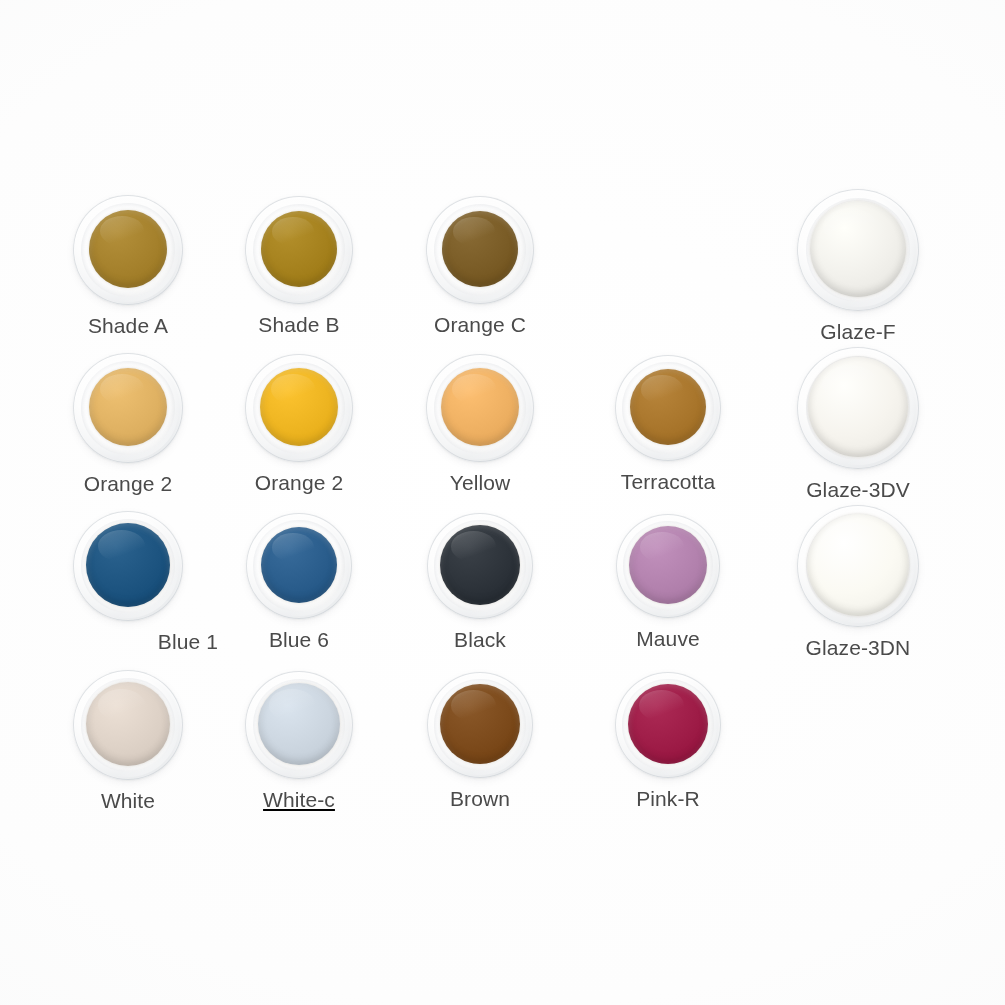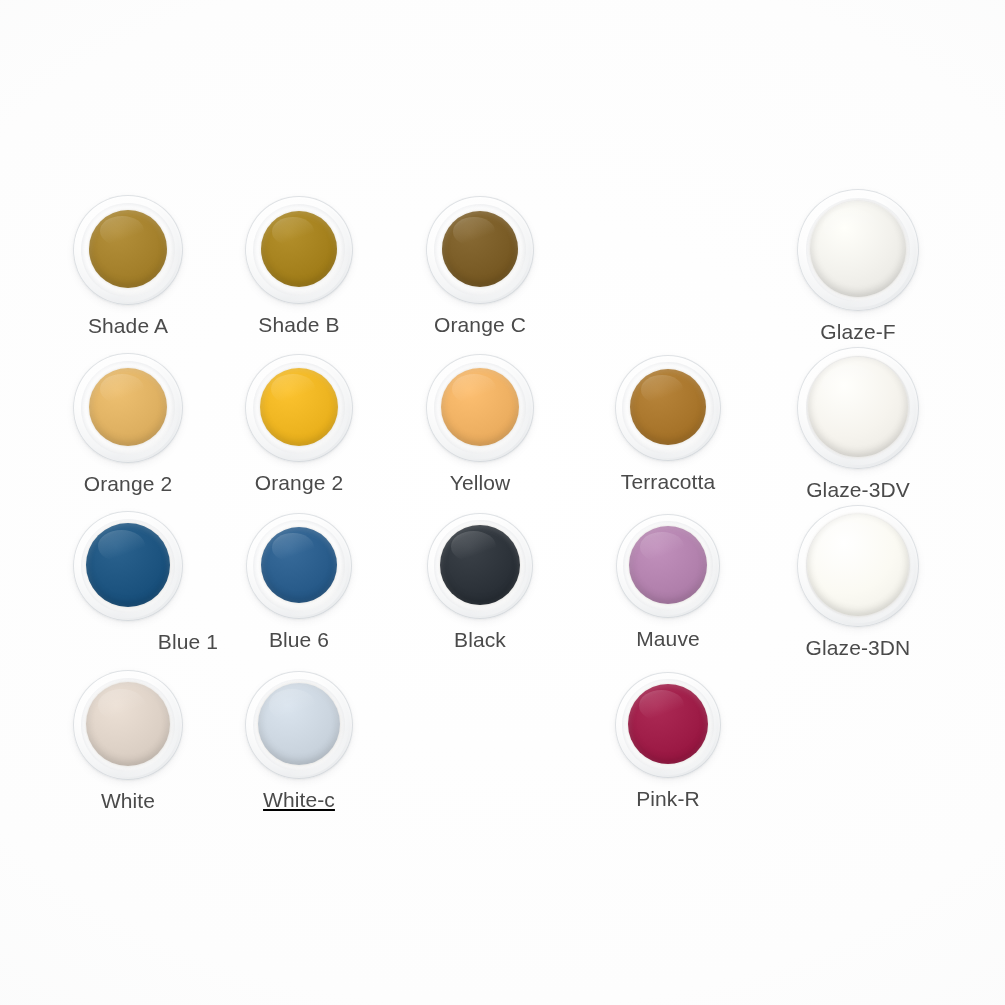--- a/index.html
+++ b/index.html
@@ -265,20 +265,28 @@
         <div class="label">White</div>
       </div>
       <div class="cell" style="left: 209px; top: 671px; width: 180px; text-decoration: underline;">
         <div class="dish" style="width: 108px; height: 108px;">
           <div class="paste" style="width: 82px; height: 82px; background: radial-gradient(circle at 36% 28%, rgb(218, 228, 238) 0%, rgb(204, 214, 224) 52%, rgb(190, 200, 210) 100%);">
             <span class="gloss"></span>
           </div>
         </div>
         <div class="label">White-c</div>
       </div>
+      <div class="cell" style="left: 390px; top: 672px; width: 180px;">
+        <div class="dish" style="width: 106px; height: 106px;">
+          <div class="paste" style="width: 80px; height: 80px; background: radial-gradient(circle at 36% 28%, rgb(138, 88, 41) 0%, rgb(124, 74, 27) 52%, rgb(110, 60, 13) 100%);">
+            <span class="gloss"></span>
+          </div>
+        </div>
+        <div class="label">Brown</div>
+      </div>
       <div class="cell" style="left: 578px; top: 672px; width: 180px;">
         <div class="dish" style="width: 106px; height: 106px;">
           <div class="paste" style="width: 80px; height: 80px; background: radial-gradient(circle at 36% 28%, rgb(172, 42, 85) 0%, rgb(158, 28, 71) 52%, rgb(144, 14, 57) 100%);">
             <span class="gloss"></span>
           </div>
         </div>
         <div class="label">Pink-R</div>
       </div>
     </div>
 </div>

